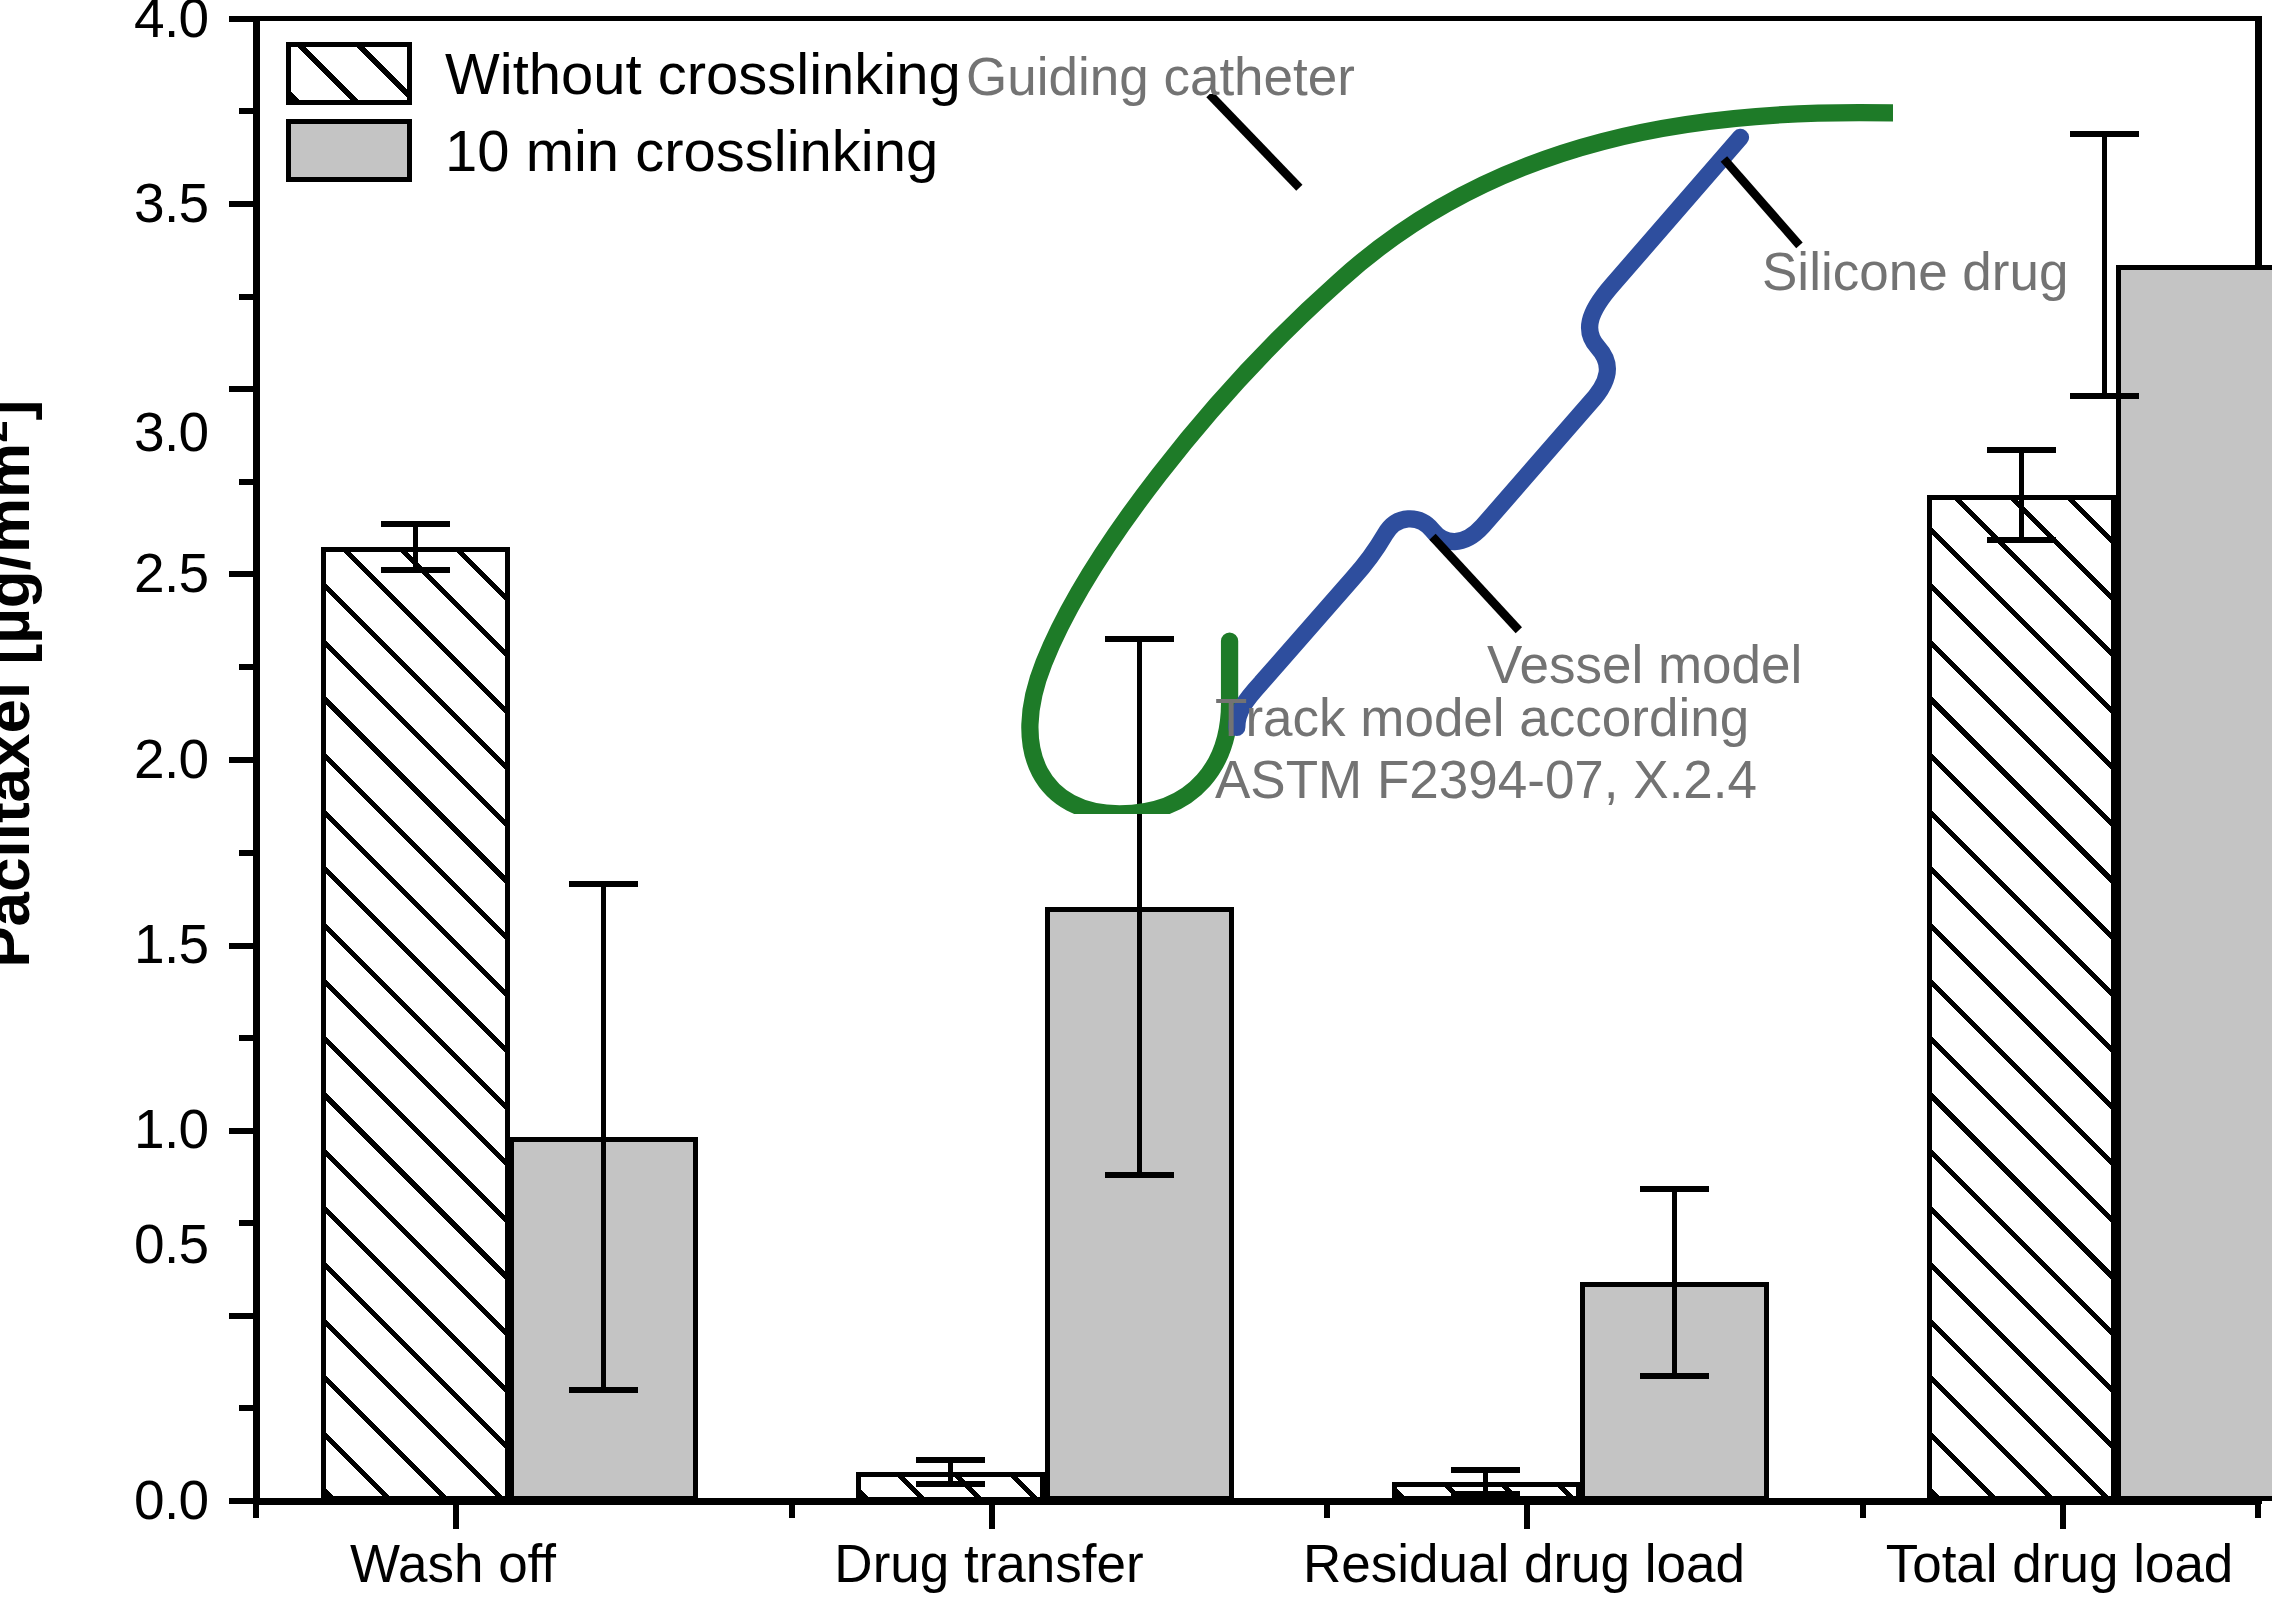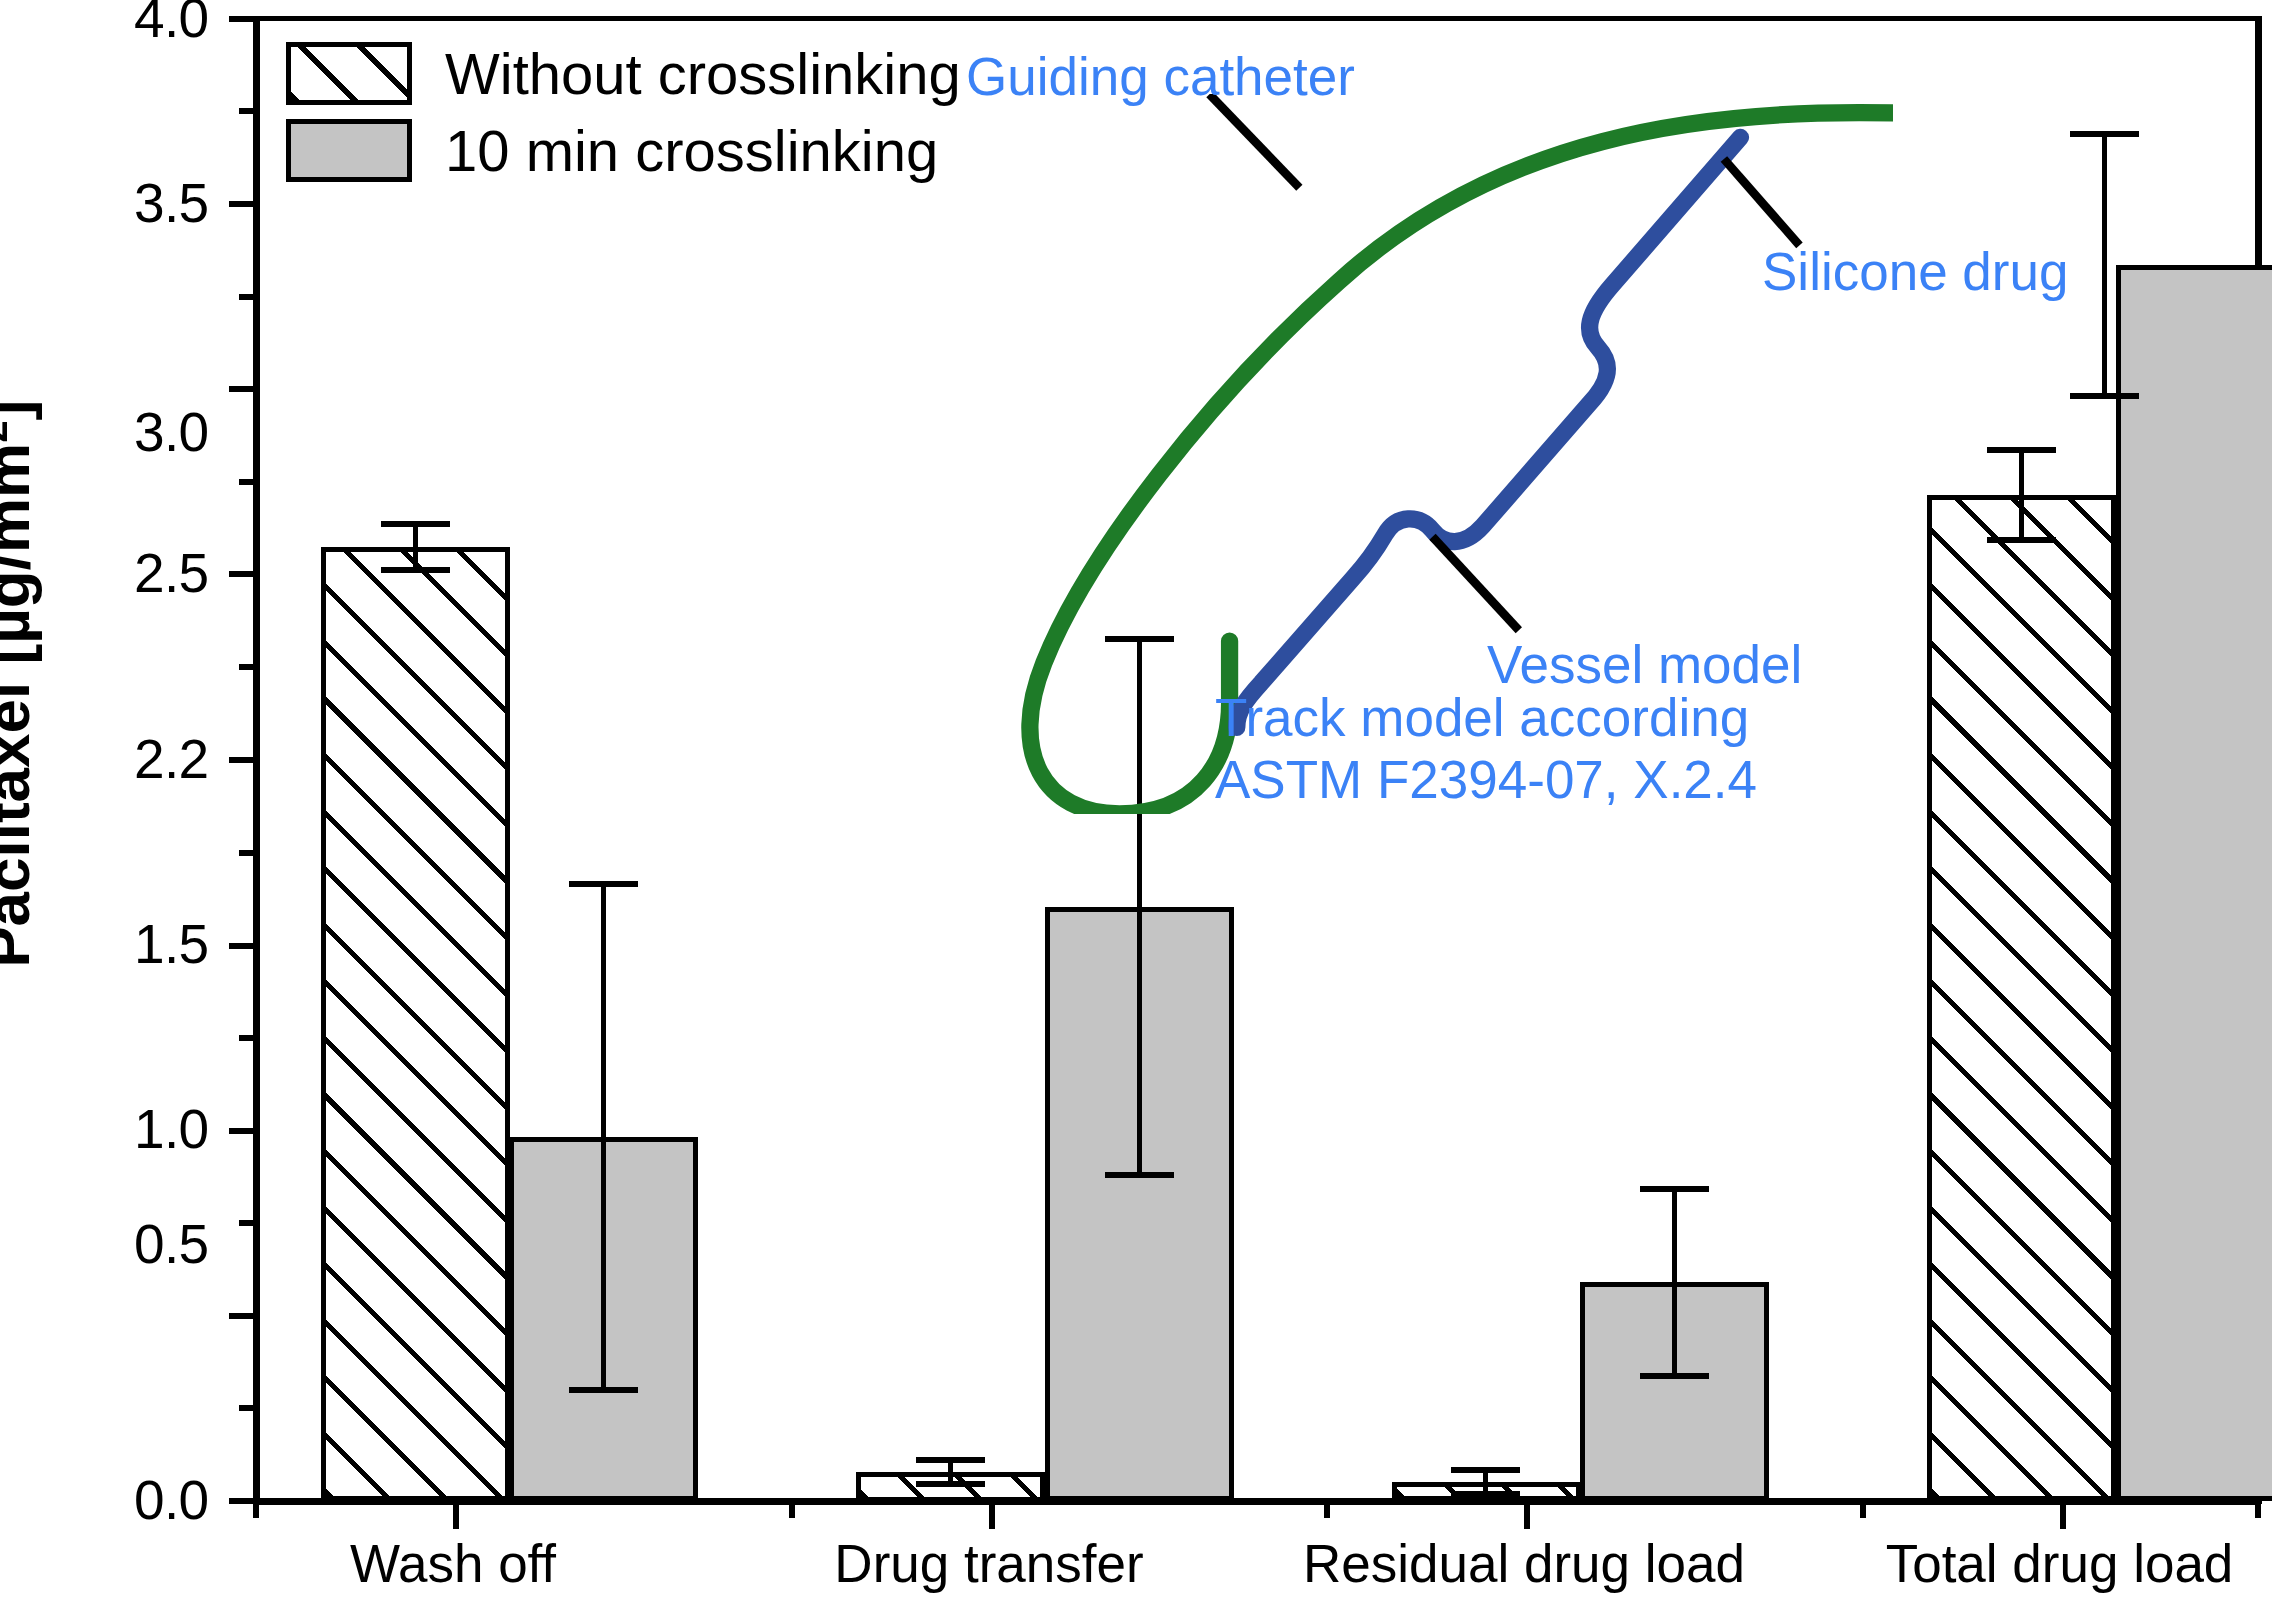--- a/index.html
+++ b/index.html
@@ -44,21 +44,21 @@
   .legend{position:absolute;left:286px;top:40px;}
   .leg-row{display:flex;align-items:center;margin-bottom:10px;}
   .leg-sw{width:126px;height:63px;box-sizing:border-box;border:5.8px solid #000;margin-right:33px;}
   .leg-sw.hatch{background-color:#fff;
     background-image:repeating-linear-gradient(45deg,#000 0px,#000 5.8px,#fff 5.8px,#fff 42px);}
   .leg-sw.solid{background:#c4c4c4;}
   .leg-txt{font-size:58px;color:#000;white-space:nowrap;}
 
   
   .inset{position:absolute;left:936px;top:94px;width:957px;height:720px;}
-  .anno{position:absolute;font-size:53px;color:#3b82f6;white-space:nowrap;line-height:1.12;}
+  .anno{position:absolute;font-size:53px;color:#737373;white-space:nowrap;line-height:1.12;}
 </style>
 </head>
 <body>
 
 <div id="fig">
 
   <div class="ylabel-wrap">
     <span class="ylabel">
       <span>Paclitaxel [µg/mm</span><sup>2</sup><span>]</span>
     </span>
@@ -84,21 +84,21 @@
   <div class="tick-major" style="left:229px;top:1128px;"></div>
   <div class="tick-minor" style="left:239px;top:1220px;"></div>
   <div class="tick-major" style="left:229px;top:1313px;"></div>
   <div class="tick-minor" style="left:239px;top:1405px;"></div>
   <div class="tick-major" style="left:229px;top:1498px;"></div>
 
   <div class="ytlabel" style="left:14.4px;top:-14.4px;width:194px;">4.0</div>
   <div class="ytlabel" style="left:14.4px;top:171px;width:194px;">3.5</div>
   <div class="ytlabel" style="left:14.4px;top:356px;width:194px;margin-top:44px;">3.0</div>
   <div class="ytlabel" style="left:14.4px;top:541px;width:194px;">2.5</div>
-  <div class="ytlabel" style="left:14.4px;top:727px;width:194px;">2.2</div>
+  <div class="ytlabel" style="left:14.4px;top:727px;width:194px;">2.0</div>
   <div class="ytlabel" style="left:14.4px;top:912px;width:194px;">1.5</div>
   <div class="ytlabel" style="left:14.4px;top:1097px;width:194px;">1.0</div>
   <div class="ytlabel" style="left:14.4px;top:1212px;width:194px;">0.5</div>
   <div class="ytlabel" style="left:14.4px;top:1468px;width:194px;">0.0</div>
 
   <div class="xtick-min" style="left:253px;top:1504px;"></div>
   <div class="xtick" style="left:453px;top:1504px;"></div>
   <div class="xtick-min" style="left:789px;top:1504px;"></div>
   <div class="xtick" style="left:989px;top:1504px;"></div>
   <div class="xtick-min" style="left:1324px;top:1504px;"></div>

